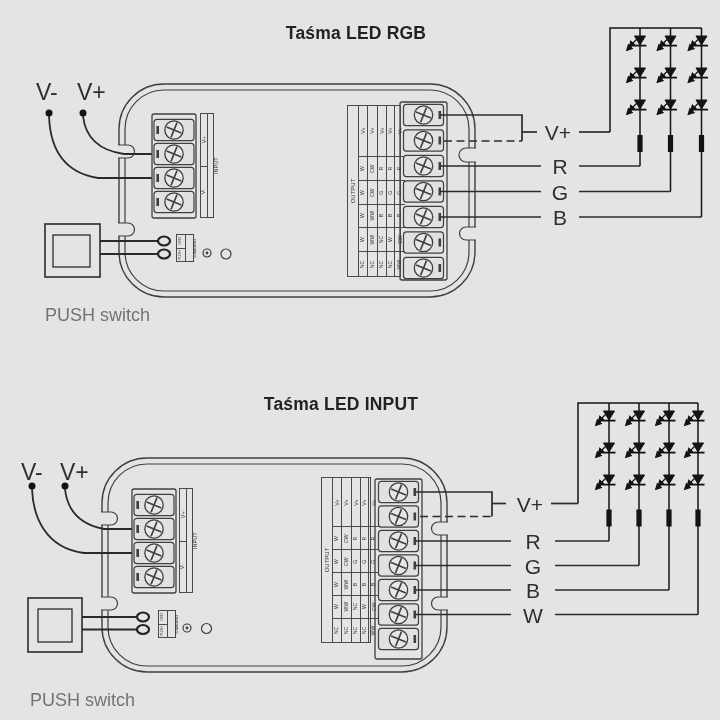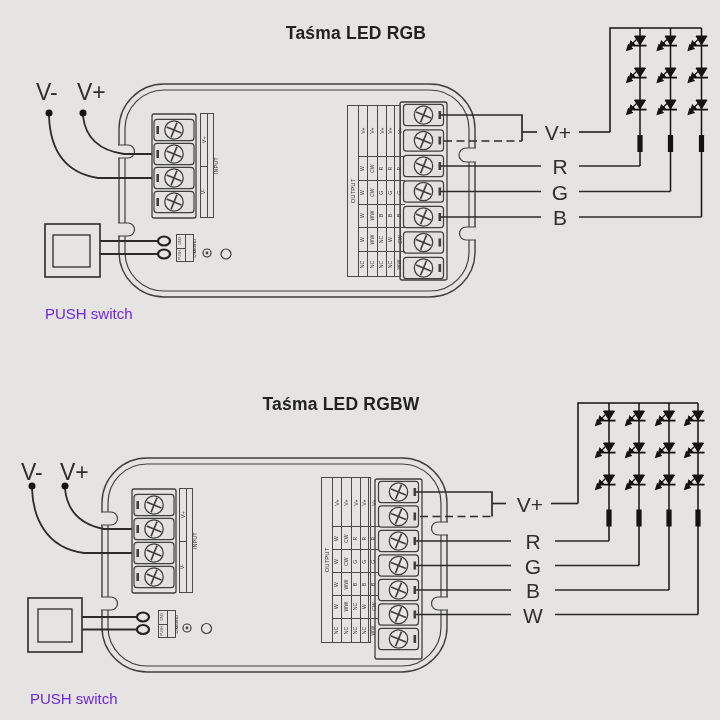--- a/index.html
+++ b/index.html
@@ -4,21 +4,21 @@
 <style>
   html,body{margin:0;padding:0;}
   body{width:720px;height:720px;background:#e5e4e2;overflow:hidden;
        font-family:"Liberation Sans",sans-serif;}
   #stage{position:relative;width:720px;height:720px;background:#e5e4e2;}
   #art{position:absolute;left:0;top:0;}
 
   .lbl{position:absolute;color:#2f2f2f;line-height:1;white-space:nowrap;}
   .title{font-size:17.5px;font-weight:600;letter-spacing:.2px;transform:translateX(-50%);color:#222;}
   .power{font-size:23px;}
-  .push{font-size:15px;color:#6d28d9;}
+  .push{font-size:18px;color:#737373;}
   .wire{font-size:21px;transform:translate(-50%,-50%);}
 
   .rot{display:inline-block;transform:rotate(-90deg);white-space:nowrap;line-height:1;}
 
   
   .strip{position:absolute;display:flex;border:1px solid #4a4a4a;box-sizing:border-box;
          font-size:5.5px;color:#333;}
   .s-col{width:50%;display:flex;flex-direction:column;}
   .s-col .cell{display:flex;align-items:center;justify-content:center;}
   .s-col .cell.top{height:52px;border-bottom:1px solid #4a4a4a;}
@@ -389,21 +389,21 @@
         </div>
     <div class="cell">
           <span class="rot">PUSH</span>
         </div>
   </div>
   <div class="d-lab">
         <span class="rot">DIMMING</span>
       </div>
 </div>
 
-<div class="lbl title" style="left:341px;top:396px">Taśma LED RGBW</div>
+<div class="lbl title" style="left:341px;top:396px">Taśma LED INPUT</div>
 <div class="lbl power" style="left:21px;top:461px">V-</div>
 <div class="lbl power" style="left:60px;top:461px">V+</div>
 <div class="lbl push" style="left:30px;top:691px">PUSH switch</div>
 <div class="lbl wire" style="left:530px;top:503.5px">V+</div>
 <div class="lbl wire" style="left:533px;top:541px">R</div>
 <div class="lbl wire" style="left:533px;top:565.5px">G</div>
 <div class="lbl wire" style="left:533px;top:590px">B</div>
 <div class="lbl wire" style="left:533px;top:614.5px">W</div>
 
 <div class="strip" style="left:179px;top:488px;width:14px;height:105px">

